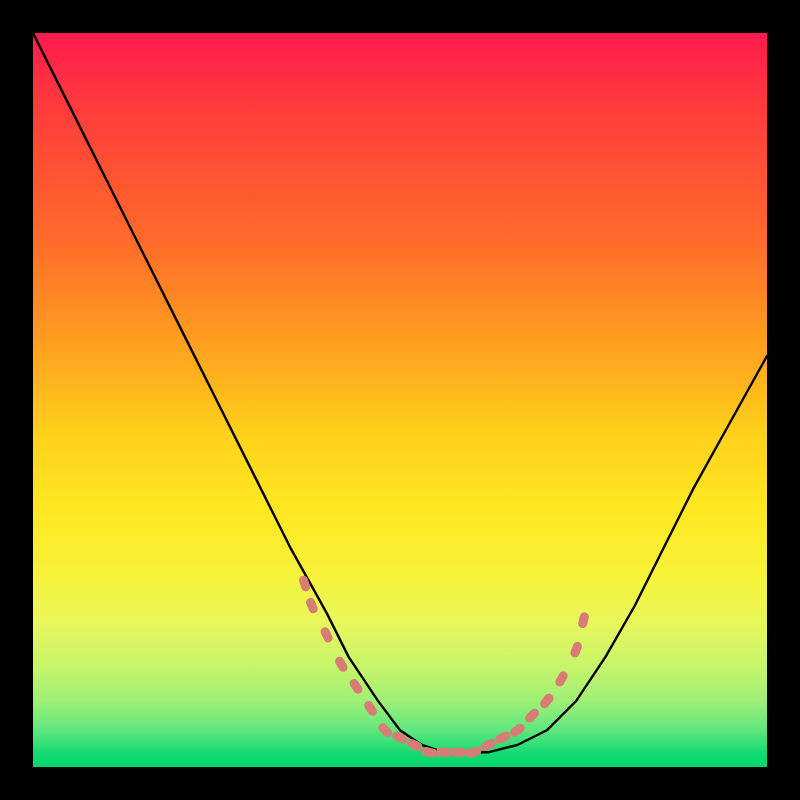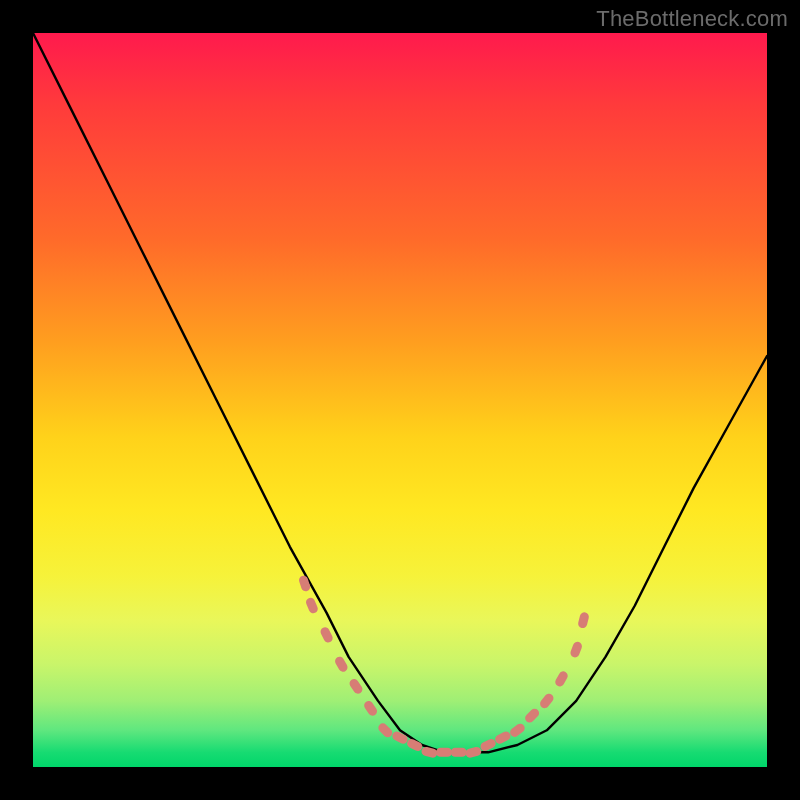--- a/index.html
+++ b/index.html
@@ -59,21 +59,20 @@
     top: 0;
     width: 734px;
     height: 734px;
     overflow: visible;
   }
 </style>
 </head>
 <body>
 
 <div class="frame">
-  <div class="watermark">TheBottleneck.com</div>
   <div class="plot">
     <svg class="curve" viewBox="0 0 734 734">
       <g id="curve-group">
           <path d="M0.0 0.0 L36.7 73.4 L73.4 146.8 L110.1 220.2 L146.8 293.6 L183.5 367.0 L220.2 440.4 L256.9 513.8 L293.6 579.9 L315.6 623.9 L345.0 667.9 L367.0 697.3 L389.0 712.0 L411.0 719.3 L425.7 719.3 L455.1 719.3 L484.4 712.0 L513.8 697.3 L543.2 667.9 L572.5 623.9 L601.9 572.5 L631.2 513.8 L660.6 455.1 L697.3 389.0 L734.0 323.0" fill="none" stroke="#000000" stroke-width="2.4" stroke-linejoin="round" stroke-linecap="round"></path>
         </g>
       <g id="marker-group">
           <rect x="263.6" y="546.0" width="16" height="9" rx="4.5" ry="4.5" fill="#d77d75" transform="rotate(71.6 271.6 550.5)"></rect>
           <rect x="270.9" y="568.0" width="16" height="9" rx="4.5" ry="4.5" fill="#d77d75" transform="rotate(66.8 278.9 572.5)"></rect>
           <rect x="285.6" y="597.4" width="16" height="9" rx="4.5" ry="4.5" fill="#d77d75" transform="rotate(63.4 293.6 601.9)"></rect>
           <rect x="300.3" y="626.7" width="16" height="9" rx="4.5" ry="4.5" fill="#d77d75" transform="rotate(60.3 308.3 631.2)"></rect>

